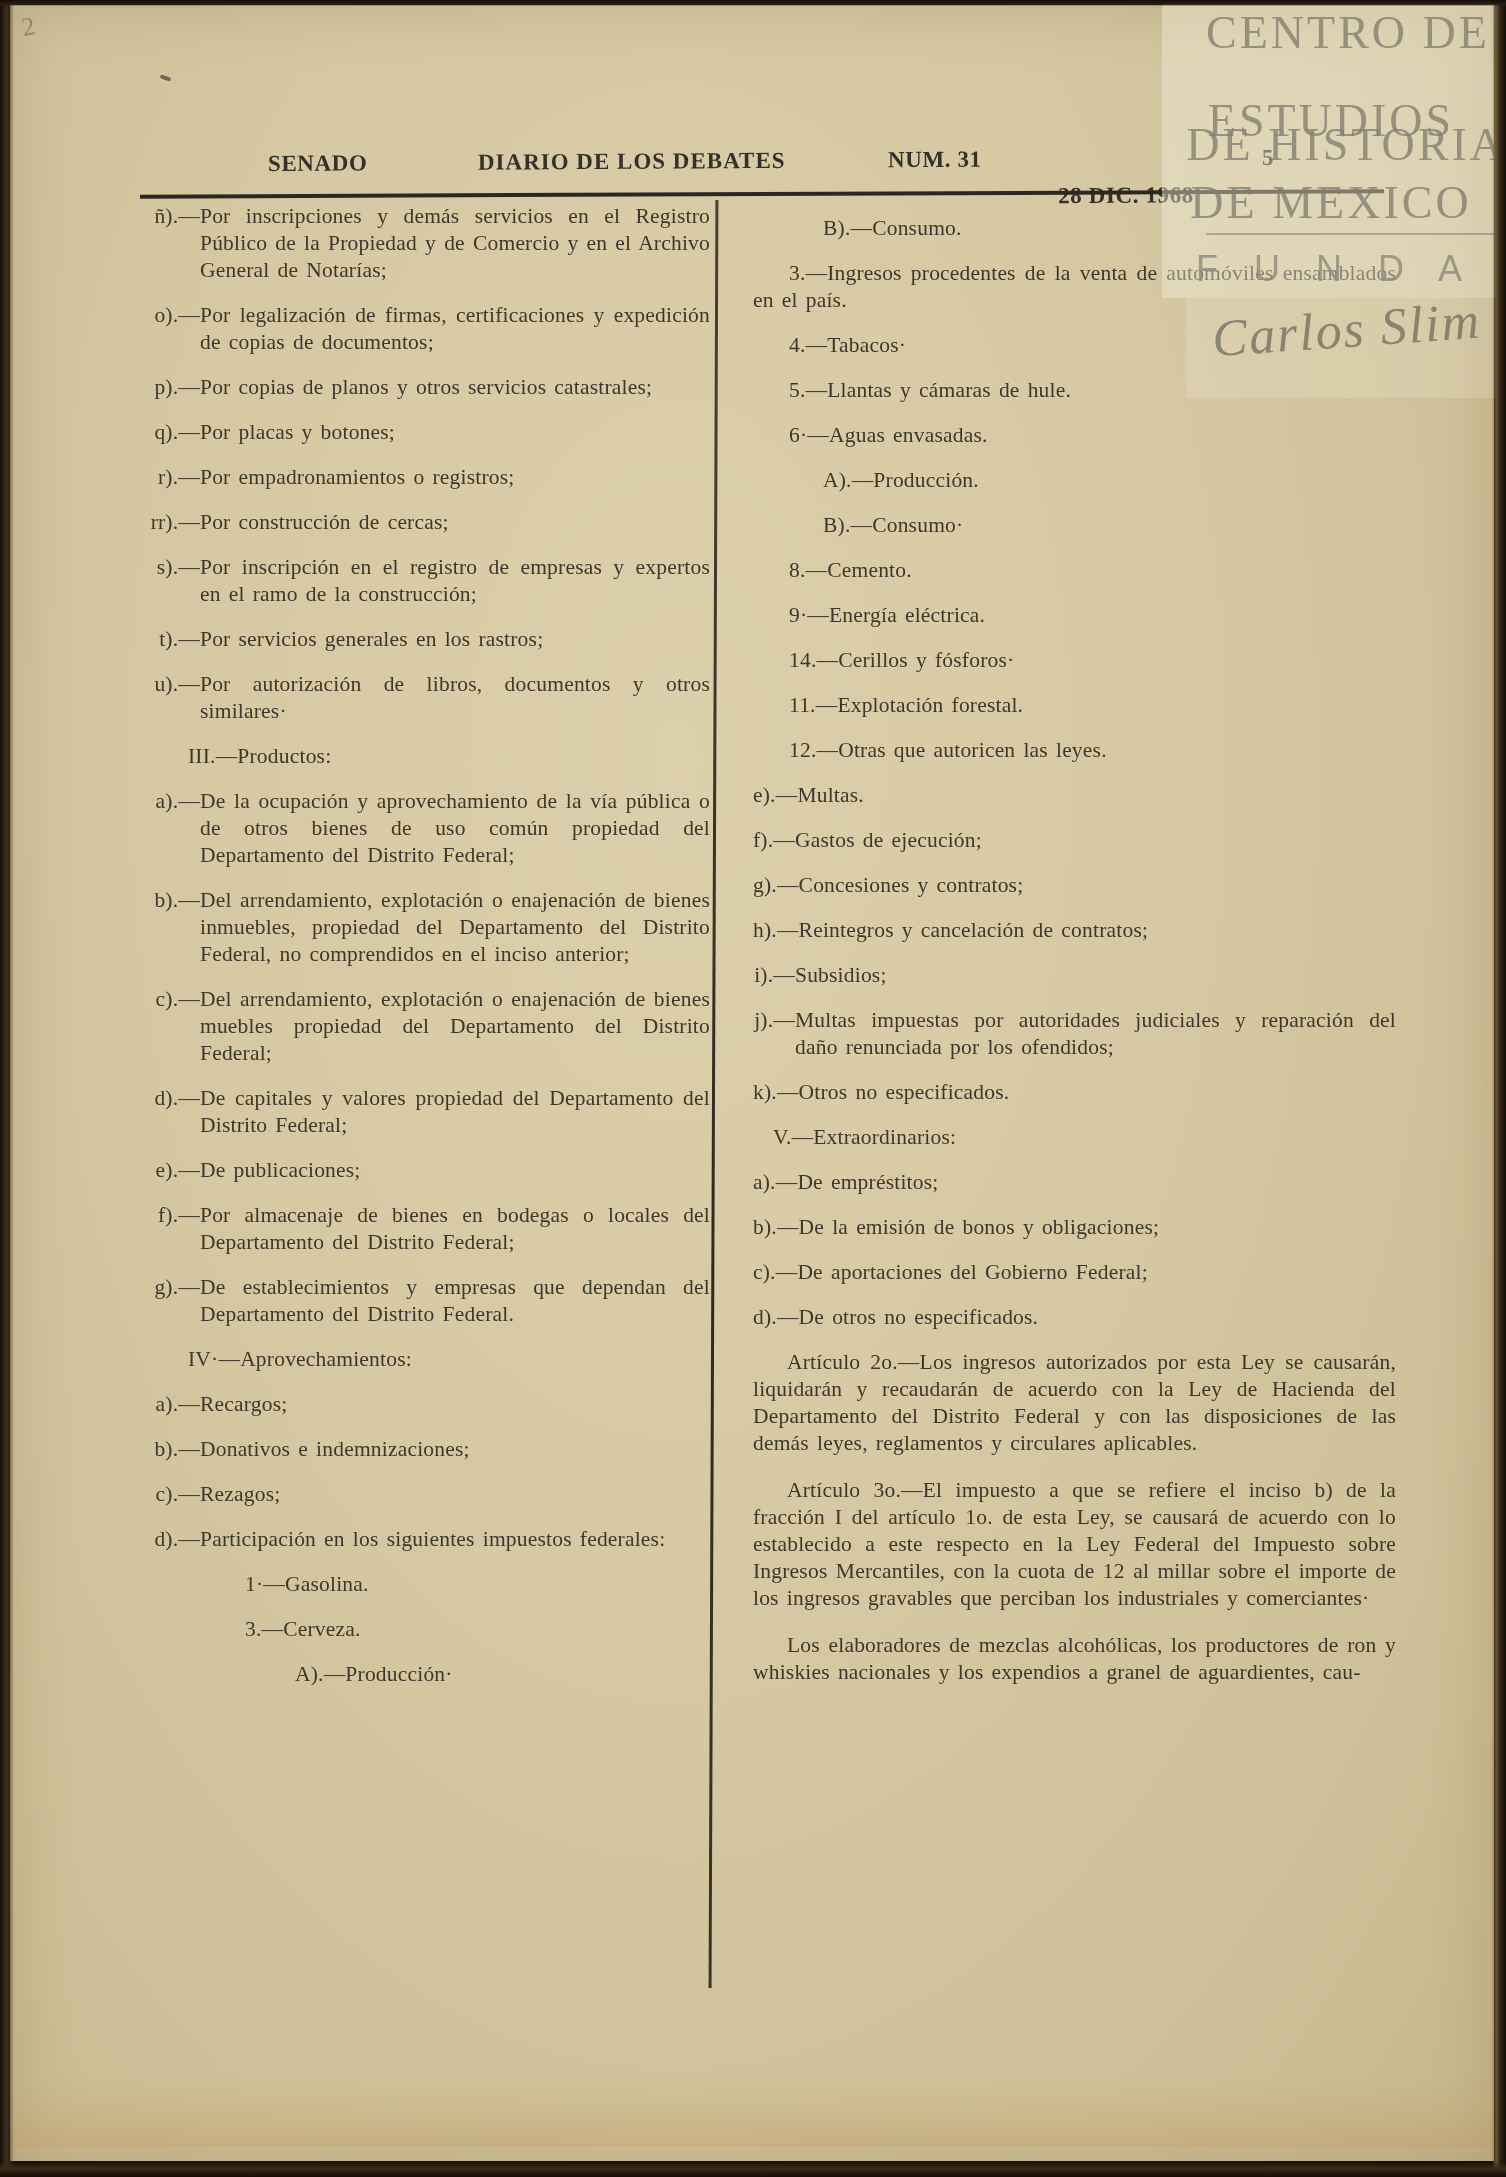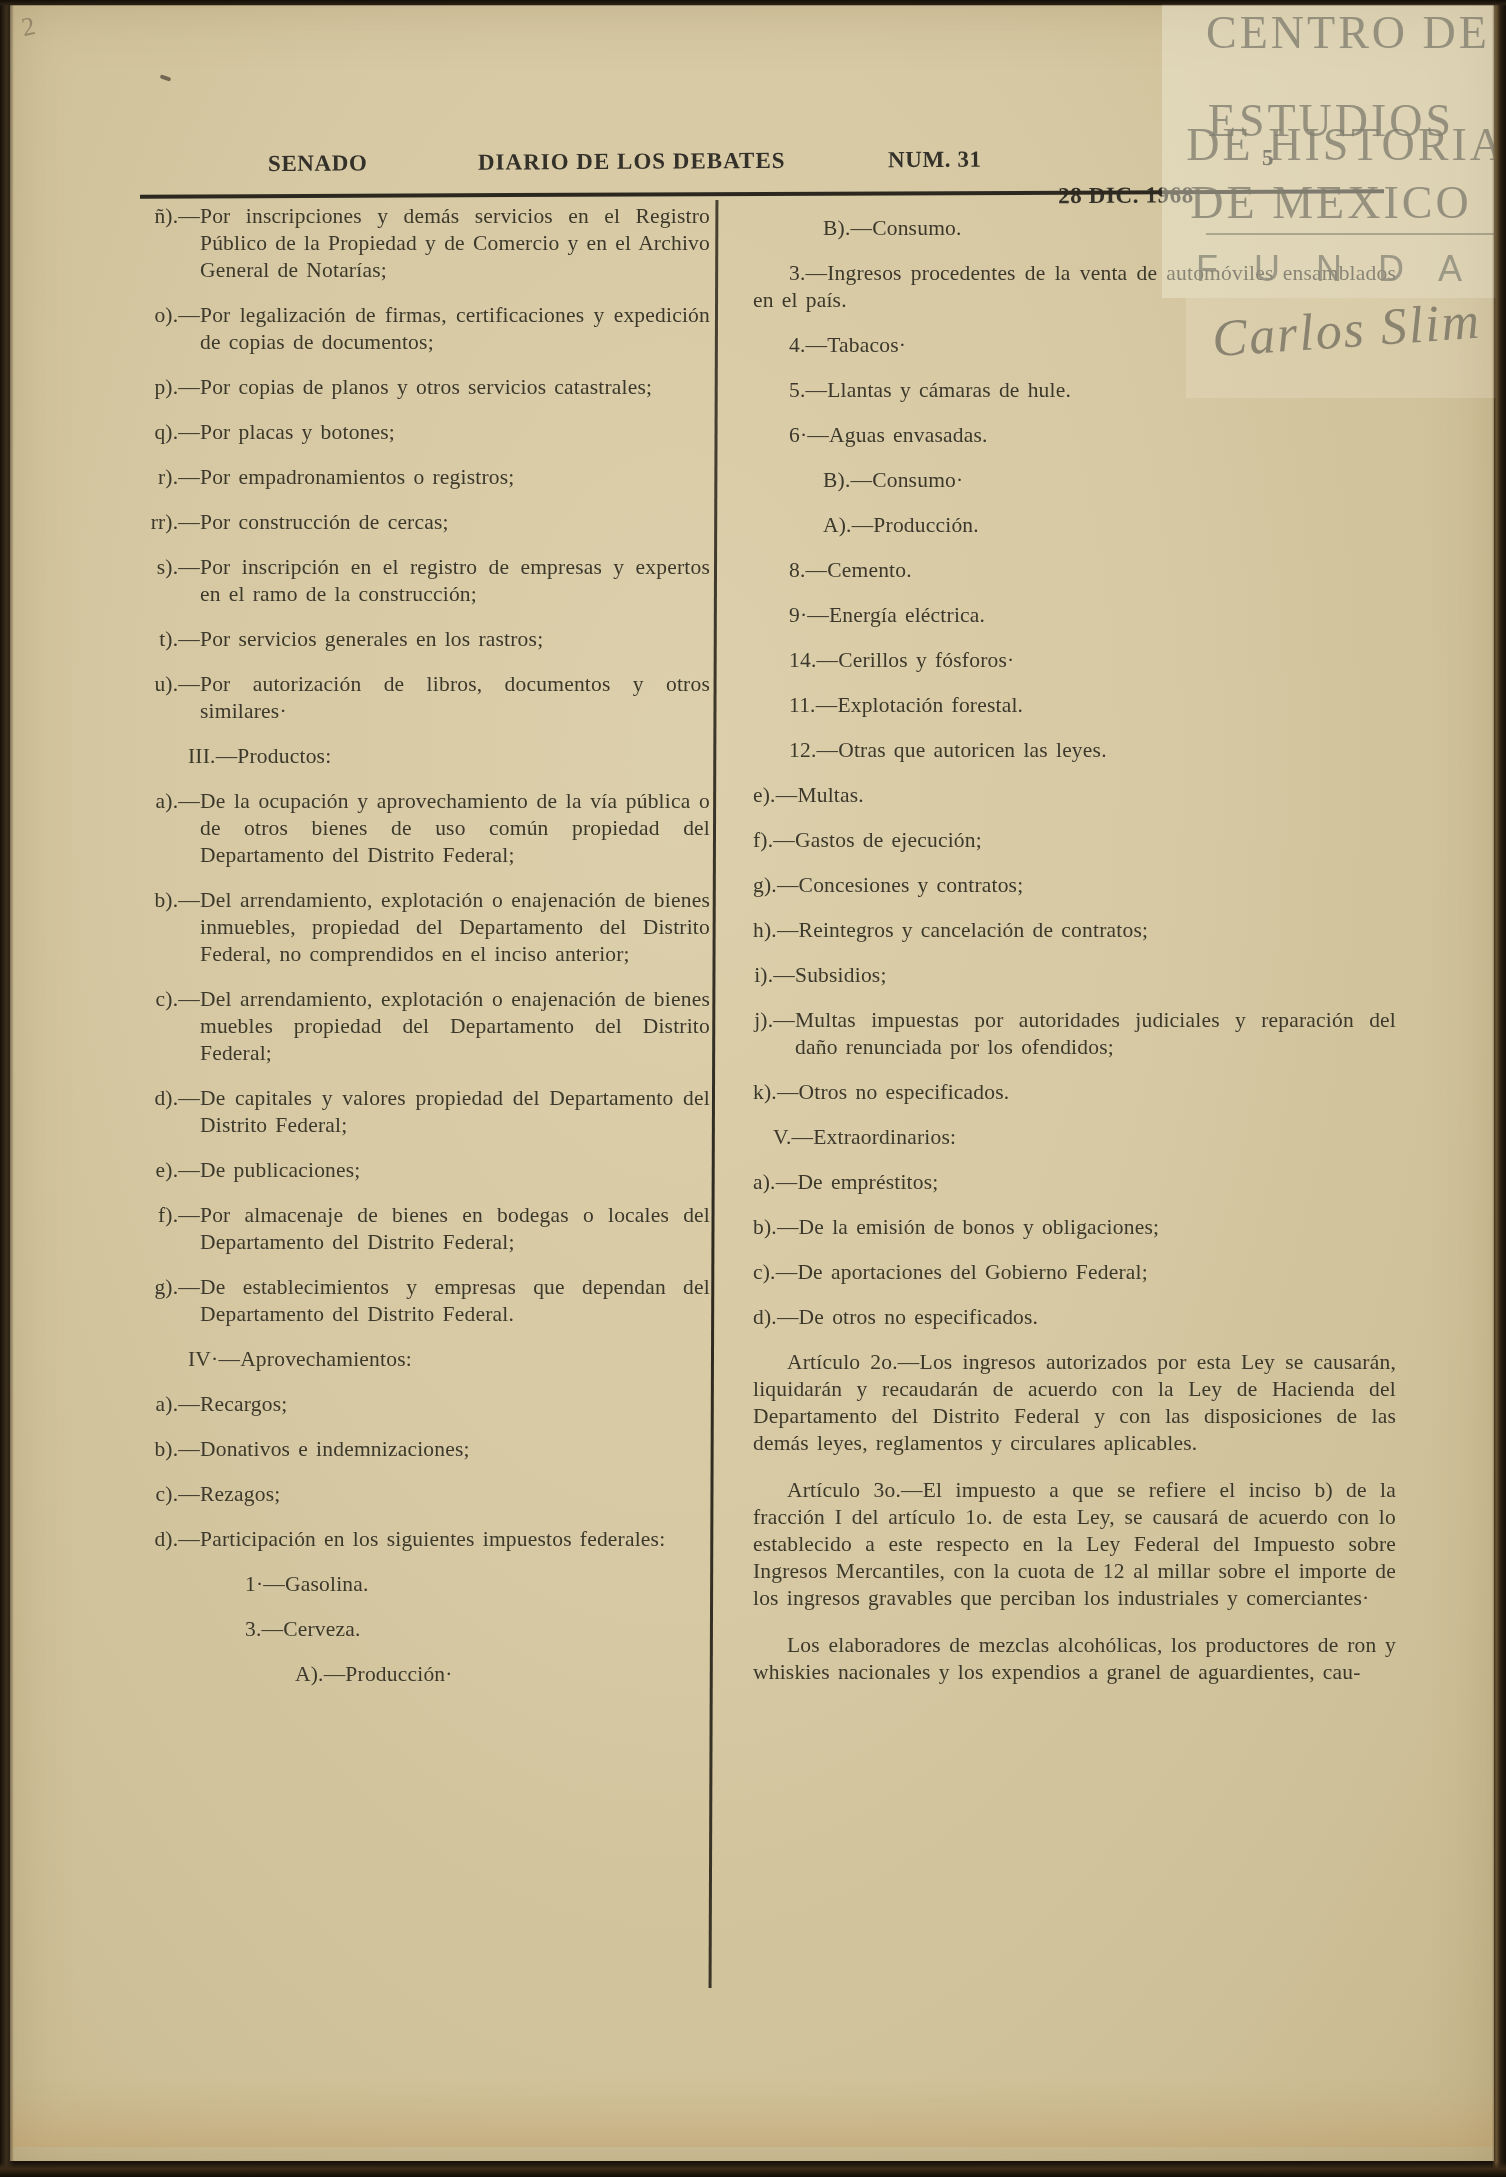--- a/index.html
+++ b/index.html
@@ -189,22 +189,22 @@
   <p class="sub1">3.—Cerveza.</p>
   <p class="sub2">A).—Producción·</p>
 </div>
 
 <div class="col col-right">
   <p class="sub2">B).—Consumo.</p>
   <p class="flush">3.—Ingresos procedentes de la venta de automóviles ensamblados en el país.</p>
   <p class="flush">4.—Tabacos·</p>
   <p class="flush">5.—Llantas y cámaras de hule.</p>
   <p class="flush">6·—Aguas envasadas.</p>
+  <p class="sub2">A).—Producción.</p>
   <p class="sub2">B).—Consumo·</p>
-  <p class="sub2">A).—Producción.</p>
   <p class="flush">8.—Cemento.</p>
   <p class="flush">9·—Energía eléctrica.</p>
   <p class="flush">14.—Cerillos y fósforos·</p>
   <p class="flush">11.—Explotación forestal.</p>
   <p class="flush">12.—Otras que autoricen las leyes.</p>
   <p class="hang">
       <span class="lbl">e).—</span>
       <span class="body">Multas.</span>
     </p>
   <p class="hang">

